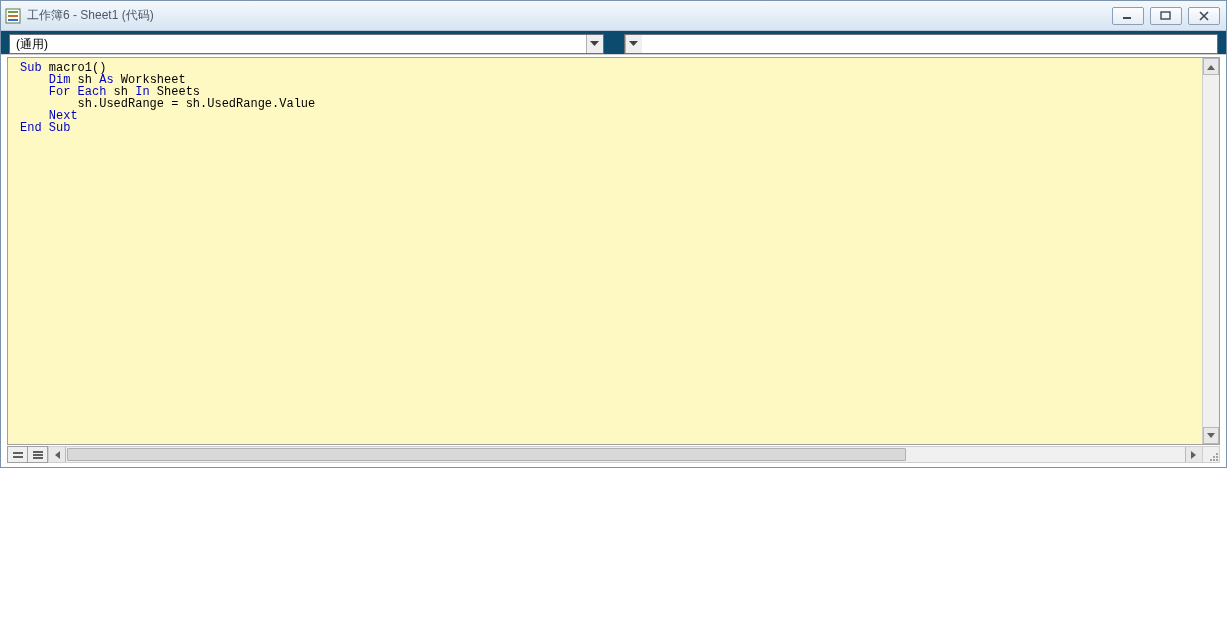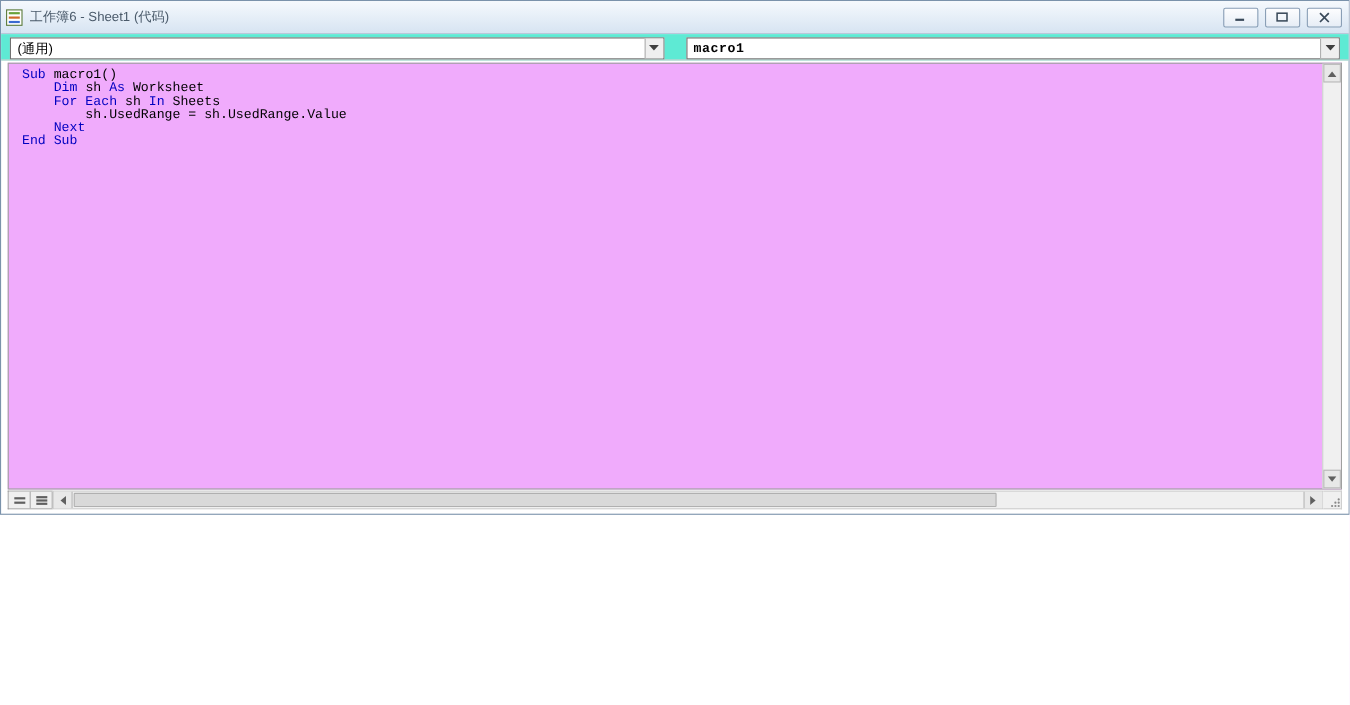--- a/index.html
+++ b/index.html
@@ -5,29 +5,29 @@
   * { box-sizing: border-box; margin: 0; padding: 0; }
   html, body { width: 1227px; height: 641px; font-family: "Microsoft YaHei", "SimSun", Tahoma, sans-serif; font-size: 12px; background: #fff; overflow: hidden; }
   .window { width: 1227px; height: 468px; border: 1px solid #7a92ab; background: #fff; position: relative; }
   .titlebar { height: 30px; background: linear-gradient(#f5f9fd, #d7e4f2); border-bottom: 1px solid #b8c7da; display: flex; align-items: center; padding: 0 4px; }
   .titlebar .tb-icon { width: 16px; height: 16px; margin-right: 6px; display: inline-block; position: relative; }
   .titlebar .tb-icon svg { width: 16px; height: 16px; }
   .titlebar .title-text { color: #4a5a6a; font-size: 12px; flex: 1; }
   .win-controls { display: flex; gap: 6px; margin-right: 2px; }
   .win-btn { width: 32px; height: 18px; border: 1px solid #8a9fb6; border-radius: 2px; background: linear-gradient(#fdfdfe,#e6edf6); display: flex; align-items: center; justify-content: center; cursor: default; }
   .win-btn svg { width: 16px; height: 10px; display: block; }
-  .toolbar { height: 24px; display: flex; align-items: stretch; padding: 3px 8px; gap: 20px; background: #5eead4; border-bottom: 1px solid #d0d0d0; }
+  .toolbar { height: 24px; display: flex; align-items: stretch; padding: 3px 8px; gap: 20px; background: #0c4a6e; border-bottom: 1px solid #d0d0d0; }
   .combo { position: relative; background: #fff; border: 1px solid #707070; height: 20px; display: flex; align-items: center; }
   .combo.left { flex: 1; }
   .combo.right { flex: 1; }
   .combo .combo-text { padding: 0 6px; font-size: 12px; white-space: nowrap; overflow: hidden; flex: 1; }
   .combo.right .combo-text { font-family: "NSimSun","SimSun","Courier New", monospace; font-weight: bold; letter-spacing: 0.5px; }
   .combo .combo-arrow { width: 17px; height: 100%; border-left: 1px solid #b0b0b0; background: #efefef; display: flex; align-items: center; justify-content: center; }
   .combo .combo-arrow svg { width: 9px; height: 6px; }
-  .code-area { position: absolute; top: 56px; bottom: 22px; left: 6px; right: 6px; border: 1px solid #a0a0a0; background: #f0abfc; }
+  .code-area { position: absolute; top: 56px; bottom: 22px; left: 6px; right: 6px; border: 1px solid #a0a0a0; background: #fef9c3; }
   .code-inner { position: absolute; top: 2px; left: 0; right: 17px; bottom: 0; overflow: hidden; }
   .code-text { position: absolute; left: 12px; right: 0; top: 2px; bottom: 0; font-family: "NSimSun","SimSun","Courier New", monospace; font-size: 12px; line-height: 12px; white-space: pre; color: #000; }
   .code-text .kw { color: #0000c0; }
   .vscroll { position: absolute; right: 0; top: 0; width: 17px; height: 100%; background: #f0f0f0; border-left: 1px solid #cfcfcf; display: flex; flex-direction: column; }
   .vscroll .sbtn { height: 17px; background: #e8e8e8; border: 1px solid #b8b8b8; display: flex; align-items: center; justify-content: center; }
   .vscroll .track { flex: 1; position: relative; }
   .vscroll svg { width: 8px; height: 6px; }
   .bottombar { position: absolute; left: 6px; right: 6px; bottom: 4px; height: 17px; display: flex; align-items: stretch; }
   .view-btns { display: flex; border: 1px solid #a0a0a0; border-right: none; }
   .view-btn { width: 20px; height: 15px; border-right: 1px solid #a0a0a0; background: #efefef; display: flex; align-items: center; justify-content: center; }
@@ -78,21 +78,20 @@
   <div class="toolbar">
     <div class="combo left">
       <span class="combo-text">(通用)</span>
       <span class="combo-arrow">
         <svg viewBox="0 0 9 6">
             <path d="M0 0 L4.5 5 L9 0 Z" fill="#404040"></path>
           </svg>
       </span>
     </div>
     <div class="combo right">
-      <span class="combo-text">macro1</span>
       <span class="combo-arrow">
         <svg viewBox="0 0 9 6">
             <path d="M0 0 L4.5 5 L9 0 Z" fill="#404040"></path>
           </svg>
       </span>
     </div>
   </div>
 
   <div class="code-area">
     <div class="code-inner">

